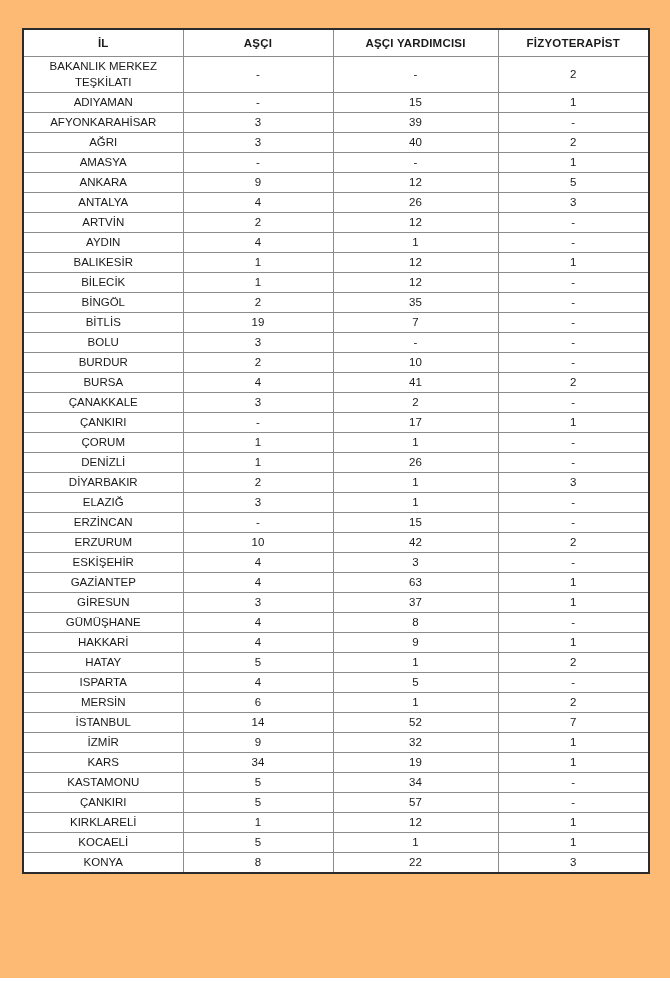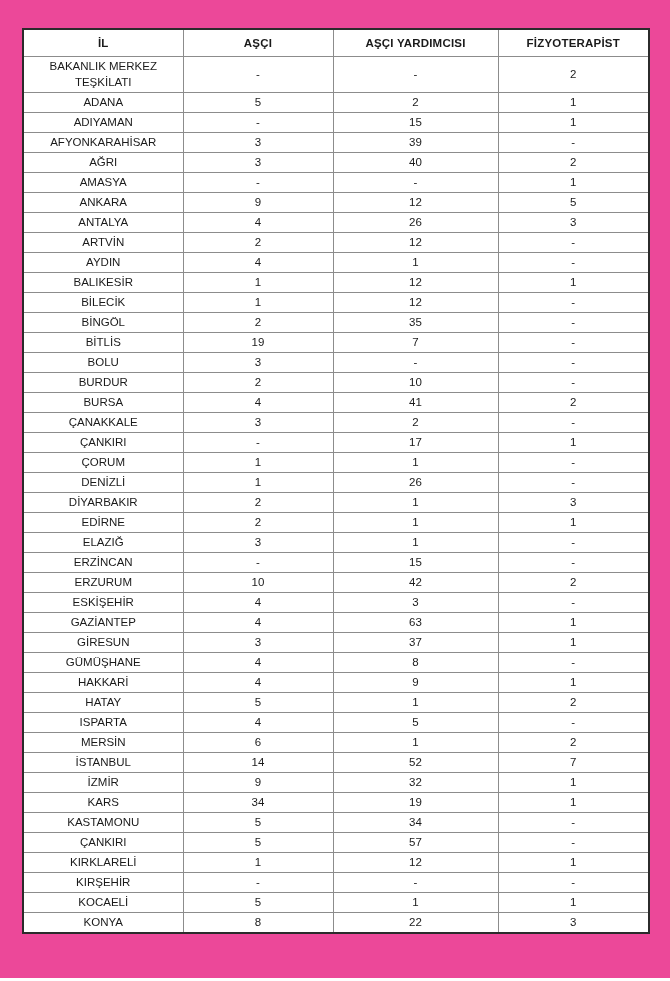--- a/index.html
+++ b/index.html
@@ -14,21 +14,21 @@
     font-family: "Liberation Sans", sans-serif;
     color: #1a1a1a;
     -webkit-font-smoothing: antialiased;
     overflow: hidden;
   }
 
   #page {
     position: relative;
     width: 670px;
     height: 978px;
-    background: #ec4899;
+    background: #fdba74;
   }
 
   #table-wrap {
     position: absolute;
     left: 22px;
     top: 28px;
     width: 626px;
   }
 
   table.data-table {
@@ -114,26 +114,20 @@
         </tr>
       </thead>
       <tbody id="table-body">
           <tr class="row-tall">
             <td class="cell-il">BAKANLIK MERKEZ TEŞKİLATI</td>
             <td class="cell-asci">-</td>
             <td class="cell-yard">-</td>
             <td class="cell-fizyo">2</td>
           </tr>
           <tr>
-            <td class="cell-il">ADANA</td>
-            <td class="cell-asci">5</td>
-            <td class="cell-yard">2</td>
-            <td class="cell-fizyo">1</td>
-          </tr>
-          <tr>
             <td class="cell-il">ADIYAMAN</td>
             <td class="cell-asci">-</td>
             <td class="cell-yard">15</td>
             <td class="cell-fizyo">1</td>
           </tr>
           <tr>
             <td class="cell-il">AFYONKARAHİSAR</td>
             <td class="cell-asci">3</td>
             <td class="cell-yard">39</td>
             <td class="cell-fizyo">-</td>
@@ -238,26 +232,20 @@
             <td class="cell-il">DENİZLİ</td>
             <td class="cell-asci">1</td>
             <td class="cell-yard">26</td>
             <td class="cell-fizyo">-</td>
           </tr>
           <tr>
             <td class="cell-il">DİYARBAKIR</td>
             <td class="cell-asci">2</td>
             <td class="cell-yard">1</td>
             <td class="cell-fizyo">3</td>
-          </tr>
-          <tr>
-            <td class="cell-il">EDİRNE</td>
-            <td class="cell-asci">2</td>
-            <td class="cell-yard">1</td>
-            <td class="cell-fizyo">1</td>
           </tr>
           <tr>
             <td class="cell-il">ELAZIĞ</td>
             <td class="cell-asci">3</td>
             <td class="cell-yard">1</td>
             <td class="cell-fizyo">-</td>
           </tr>
           <tr>
             <td class="cell-il">ERZİNCAN</td>
             <td class="cell-asci">-</td>
@@ -348,26 +336,20 @@
             <td class="cell-yard">57</td>
             <td class="cell-fizyo">-</td>
           </tr>
           <tr>
             <td class="cell-il">KIRKLARELİ</td>
             <td class="cell-asci">1</td>
             <td class="cell-yard">12</td>
             <td class="cell-fizyo">1</td>
           </tr>
           <tr>
-            <td class="cell-il">KIRŞEHİR</td>
-            <td class="cell-asci">-</td>
-            <td class="cell-yard">-</td>
-            <td class="cell-fizyo">-</td>
-          </tr>
-          <tr>
             <td class="cell-il">KOCAELİ</td>
             <td class="cell-asci">5</td>
             <td class="cell-yard">1</td>
             <td class="cell-fizyo">1</td>
           </tr>
           <tr>
             <td class="cell-il">KONYA</td>
             <td class="cell-asci">8</td>
             <td class="cell-yard">22</td>
             <td class="cell-fizyo">3</td>

